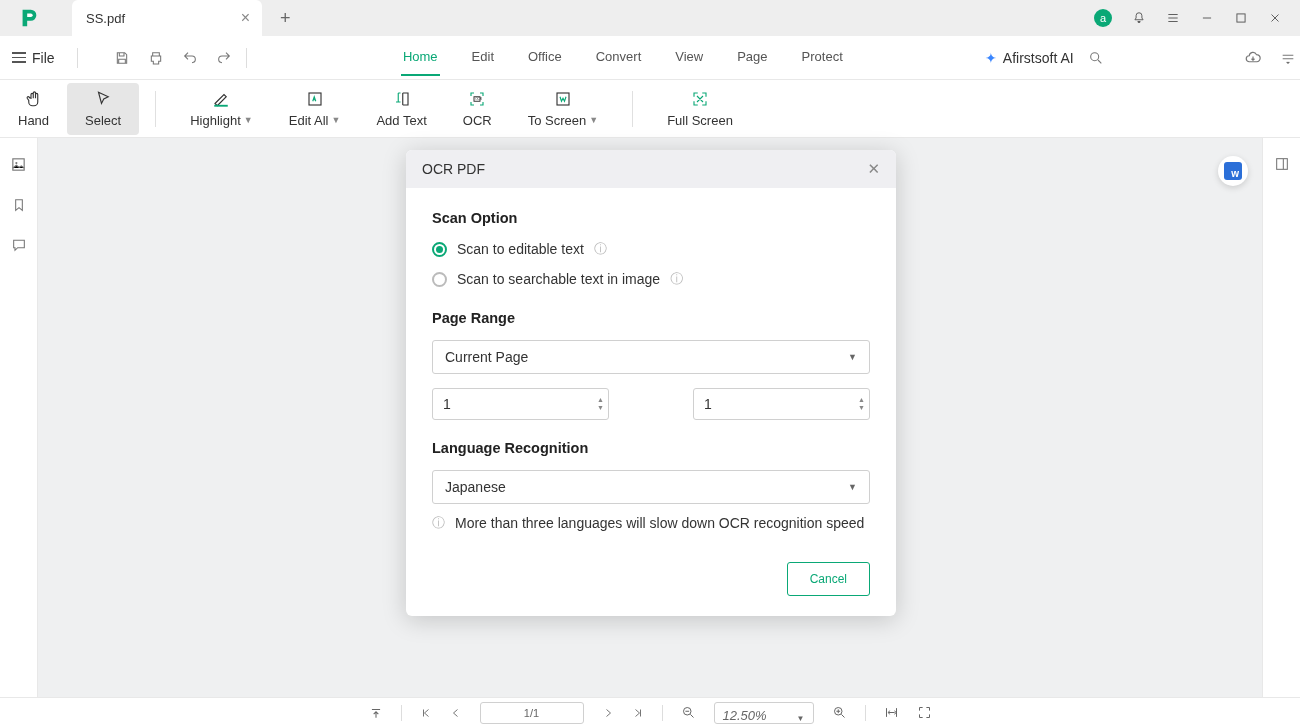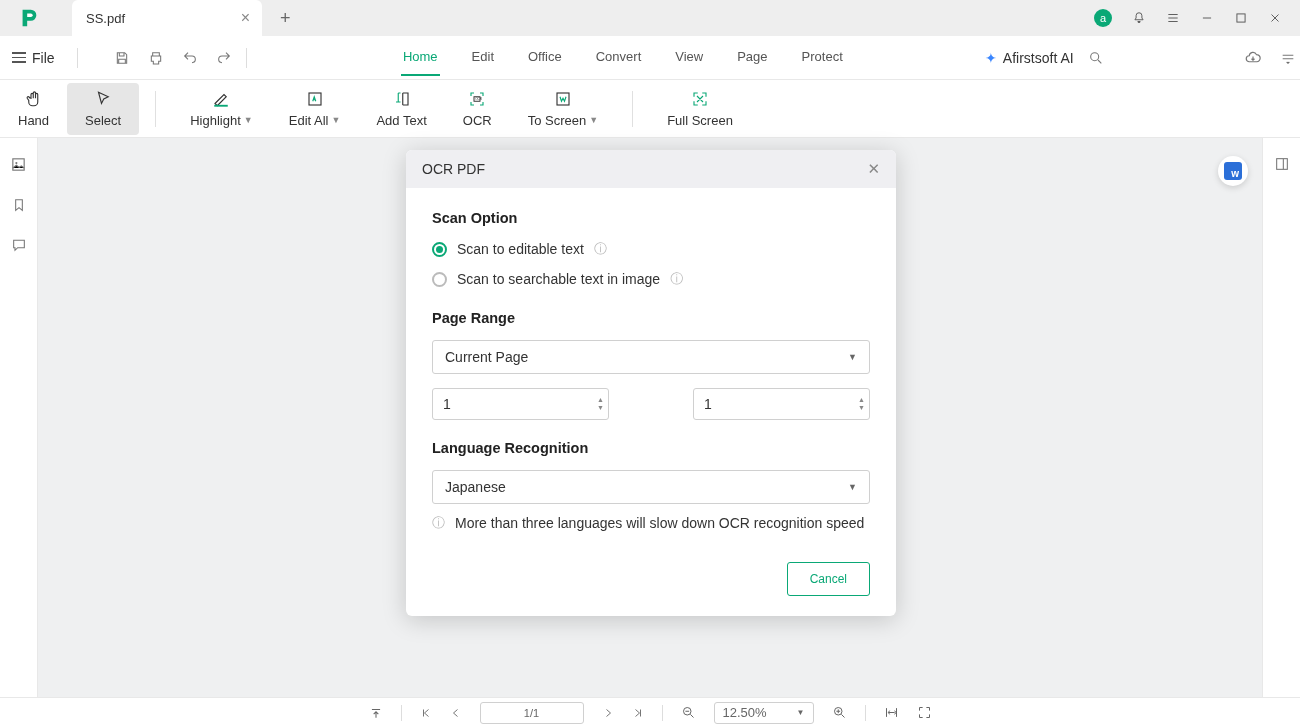--- a/index.html
+++ b/index.html
@@ -68,21 +68,21 @@
 .hint { display: flex; align-items: center; gap: 10px; font-size: 14px; color: #333; margin-top: 10px; }
 .dialog-footer { display: flex; justify-content: flex-end; gap: 14px; margin-top: 30px; }
 .btn { height: 34px; padding: 0 22px; border-radius: 3px; font-size: 12px; cursor: pointer; display: flex; align-items: center; justify-content: center; }
 .btn-outline { border: 1px solid #0aa876; color: #0aa876; background: #fff; }
 .btn-primary { background: #0aa876; color: #fff; border: none; }
 
 
 .statusbar { position: absolute; bottom: 0; left: 0; right: 0; height: 30px; background: #fff; border-top: 1px solid #e8e8e8; display: flex; align-items: center; justify-content: center; gap: 18px; font-size: 13px; color: #666; }
 .status-divider { width: 1px; height: 16px; background: #ddd; }
 .page-input { width: 104px; height: 22px; border: 1px solid #d0d0d0; border-radius: 3px; display: flex; align-items: center; justify-content: center; font-size: 11px; }
-.zoom-input { width: 100px; height: 22px; border: 1px solid #d0d0d0; border-radius: 3px; display: flex; align-items: center; padding: 0 8px; font-size: 13px; }
+.zoom-input { width: 100px; height: 22px; border: 1px solid #d0d0d0; border-radius: 3px; display: flex; align-items: flex-end; padding: 0 8px; font-size: 13px; font-style: italic; }
 .zoom-input .sel-caret { margin-left: auto; font-size: 8px; }
 .sb-icon { cursor: pointer; color: #666; }
 
 svg { display: block; }
 </style>
 </head>
 <body>
 
 <div class="titlebar">
   <div class="logo">

